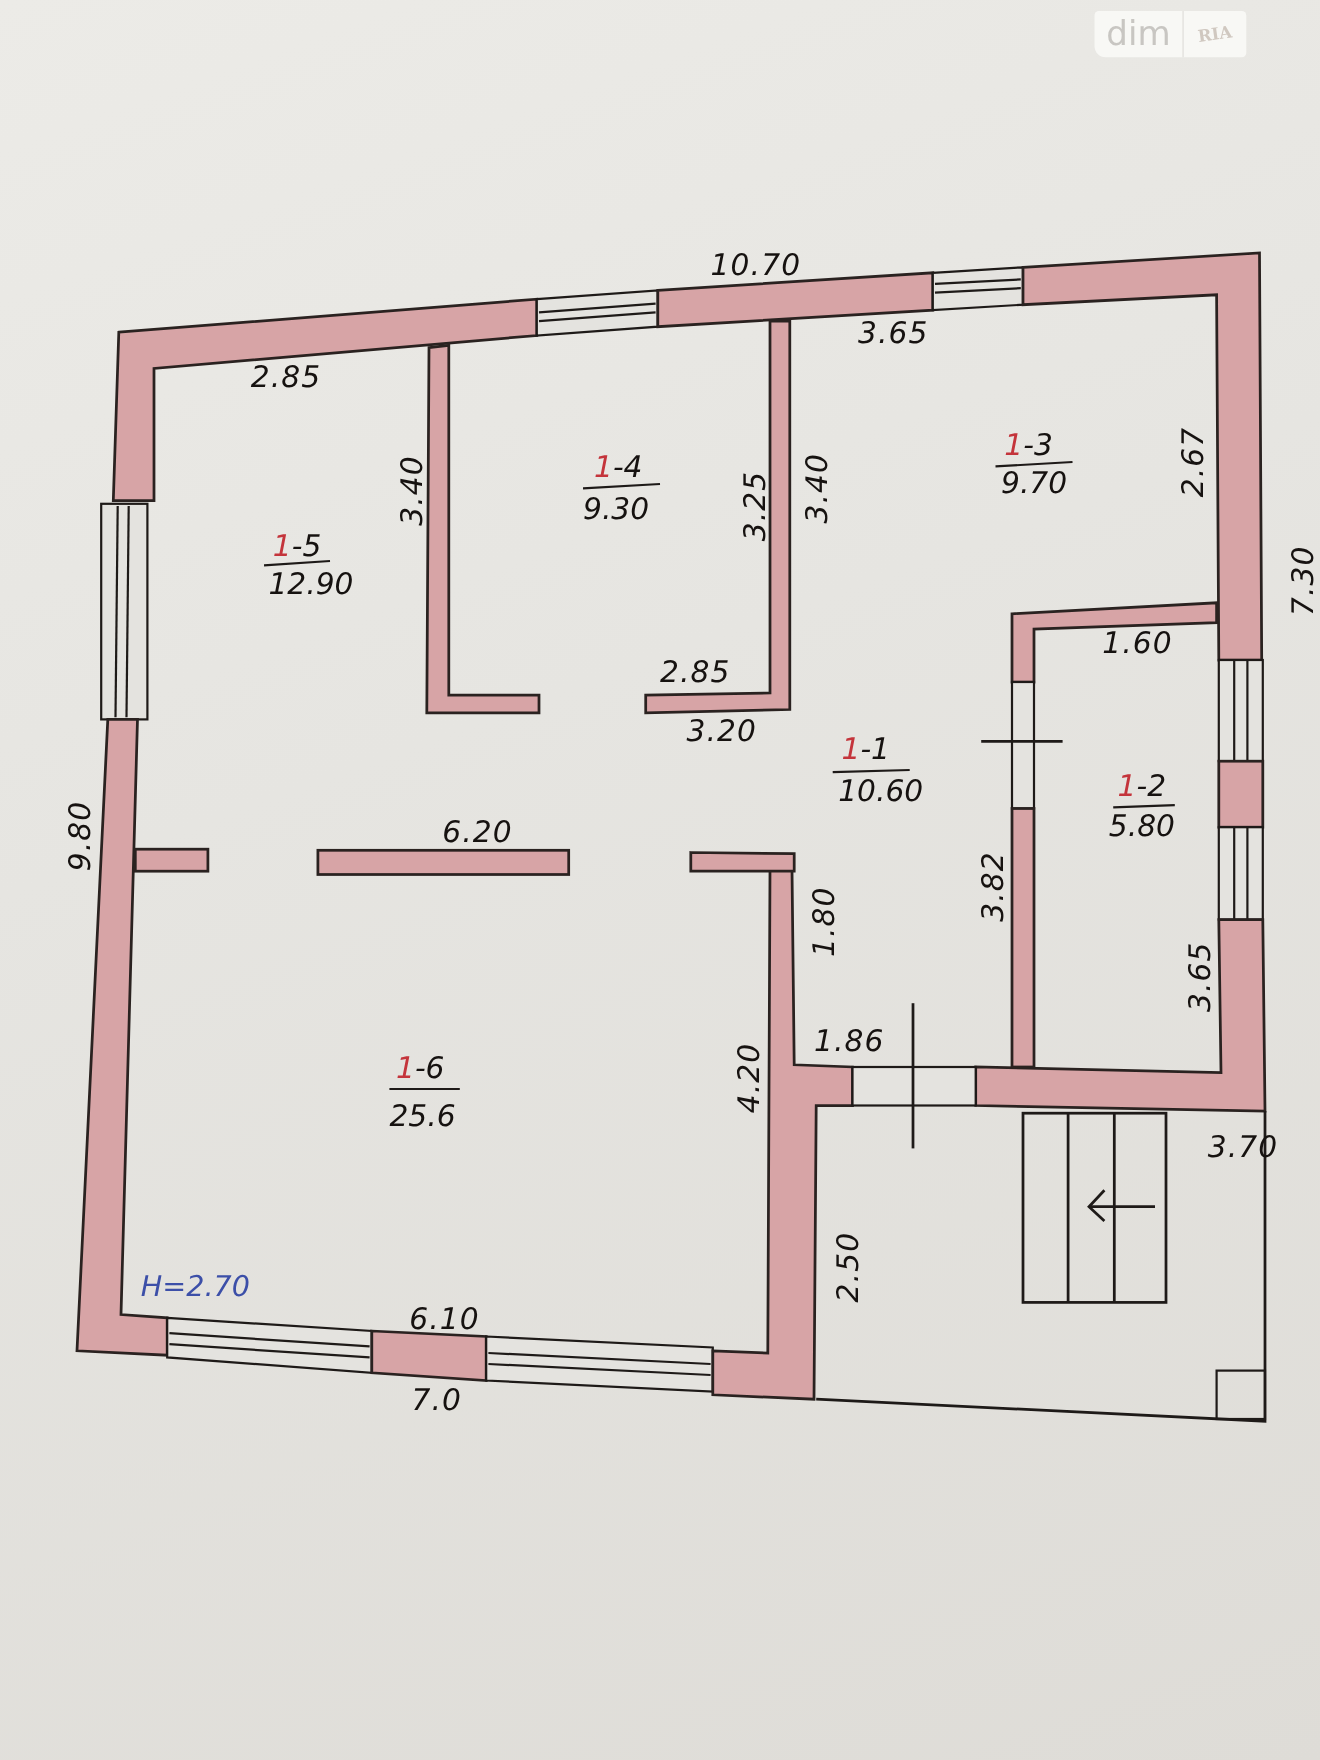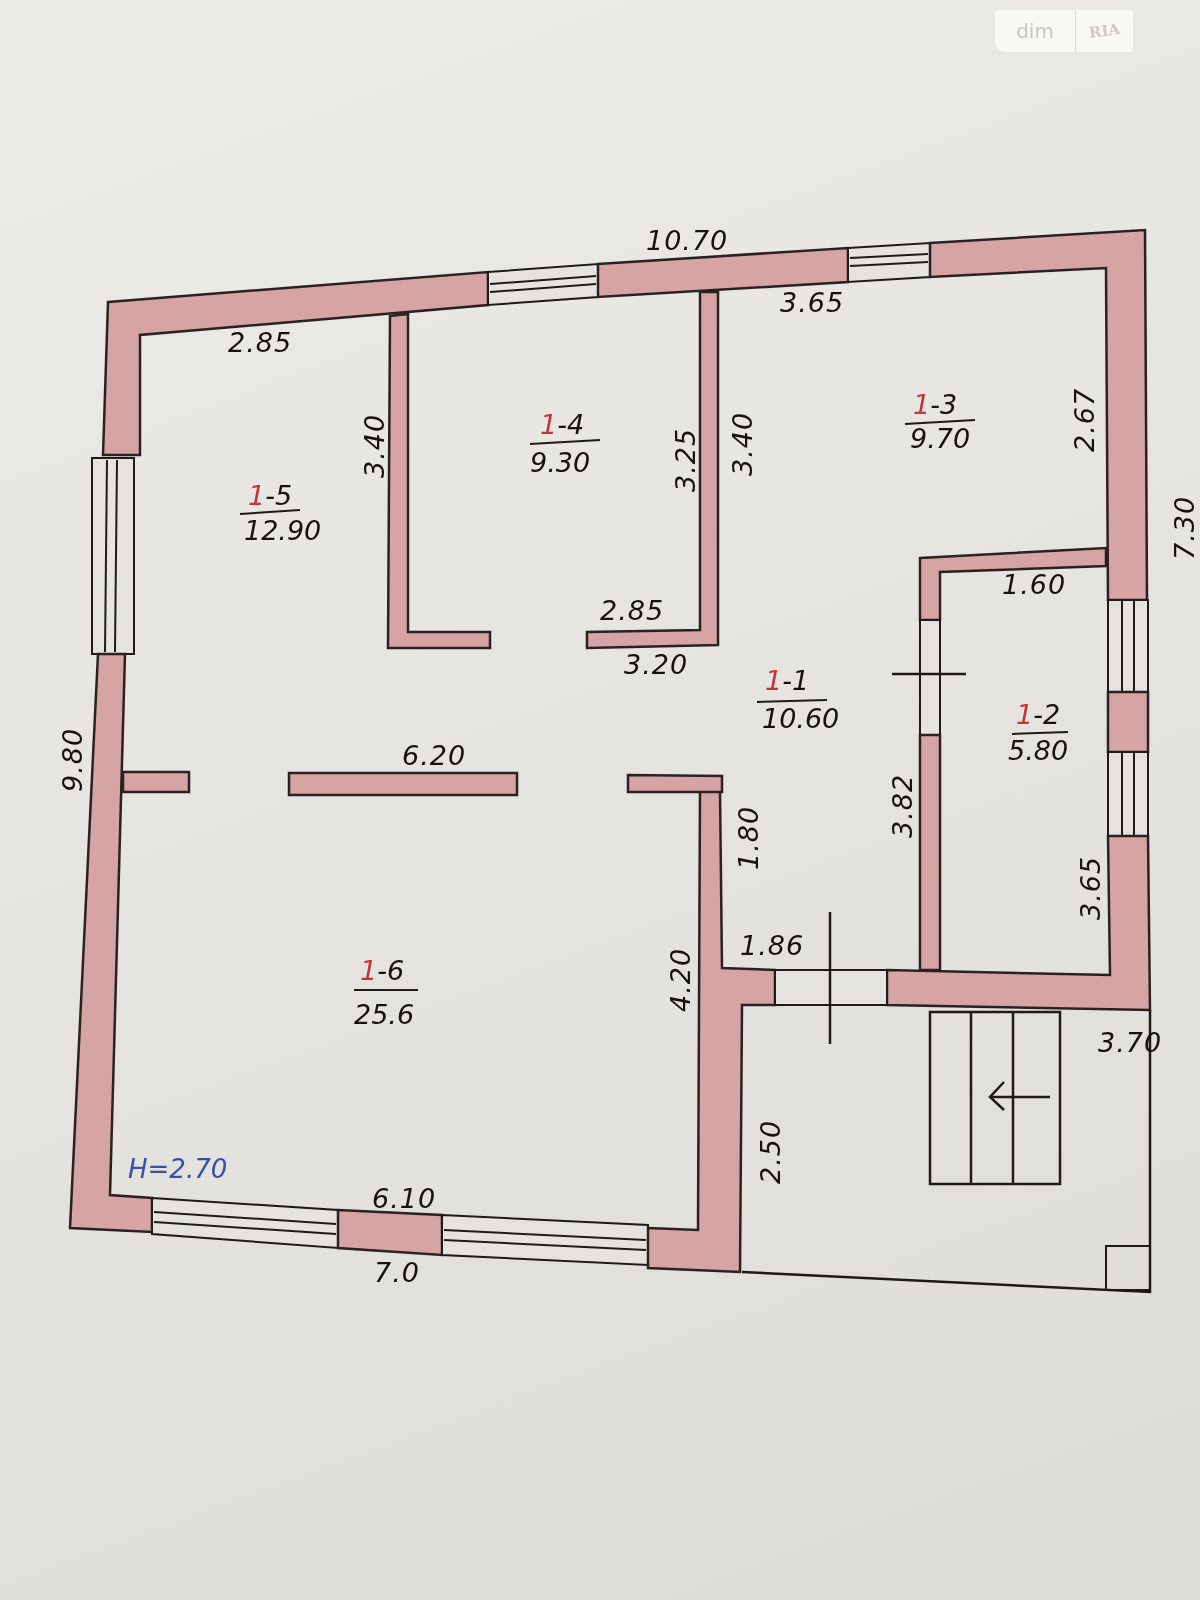--- a/index.html
+++ b/index.html
@@ -23,21 +23,21 @@
   .room-id .red { fill: #c4343b; }
   .room-area { font-family: "DejaVu Sans", sans-serif; font-style: italic; font-size: 27px; fill: #161210; }
   .height { font-family: "DejaVu Sans", sans-serif; font-style: italic; font-size: 26px; fill: #3c4fa8; }
   .watermark {
     position: absolute; left: 995px; top: 10px; width: 138px; height: 42px;
     background: rgba(250,250,248,0.85); border-radius: 4px 4px 4px 10px;
     display: flex; align-items: center;
   }
   .wm-dim {
     width: 80px; text-align: center; color: #c8c6c2;
-    font-family: "DejaVu Sans", sans-serif; font-size: 20px;
+    font-family: "DejaVu Sans", sans-serif; font-size: 31px;
     border-right: 1px solid #dddbd7; line-height: 42px;
   }
   .wm-ria {
     flex: 1; text-align: center; color: #d0c8c0;
     font-family: "DejaVu Serif", serif; font-weight: bold; font-size: 15px;
     transform: rotate(-8deg);
   }
 </style>
 </head>
 <body>

